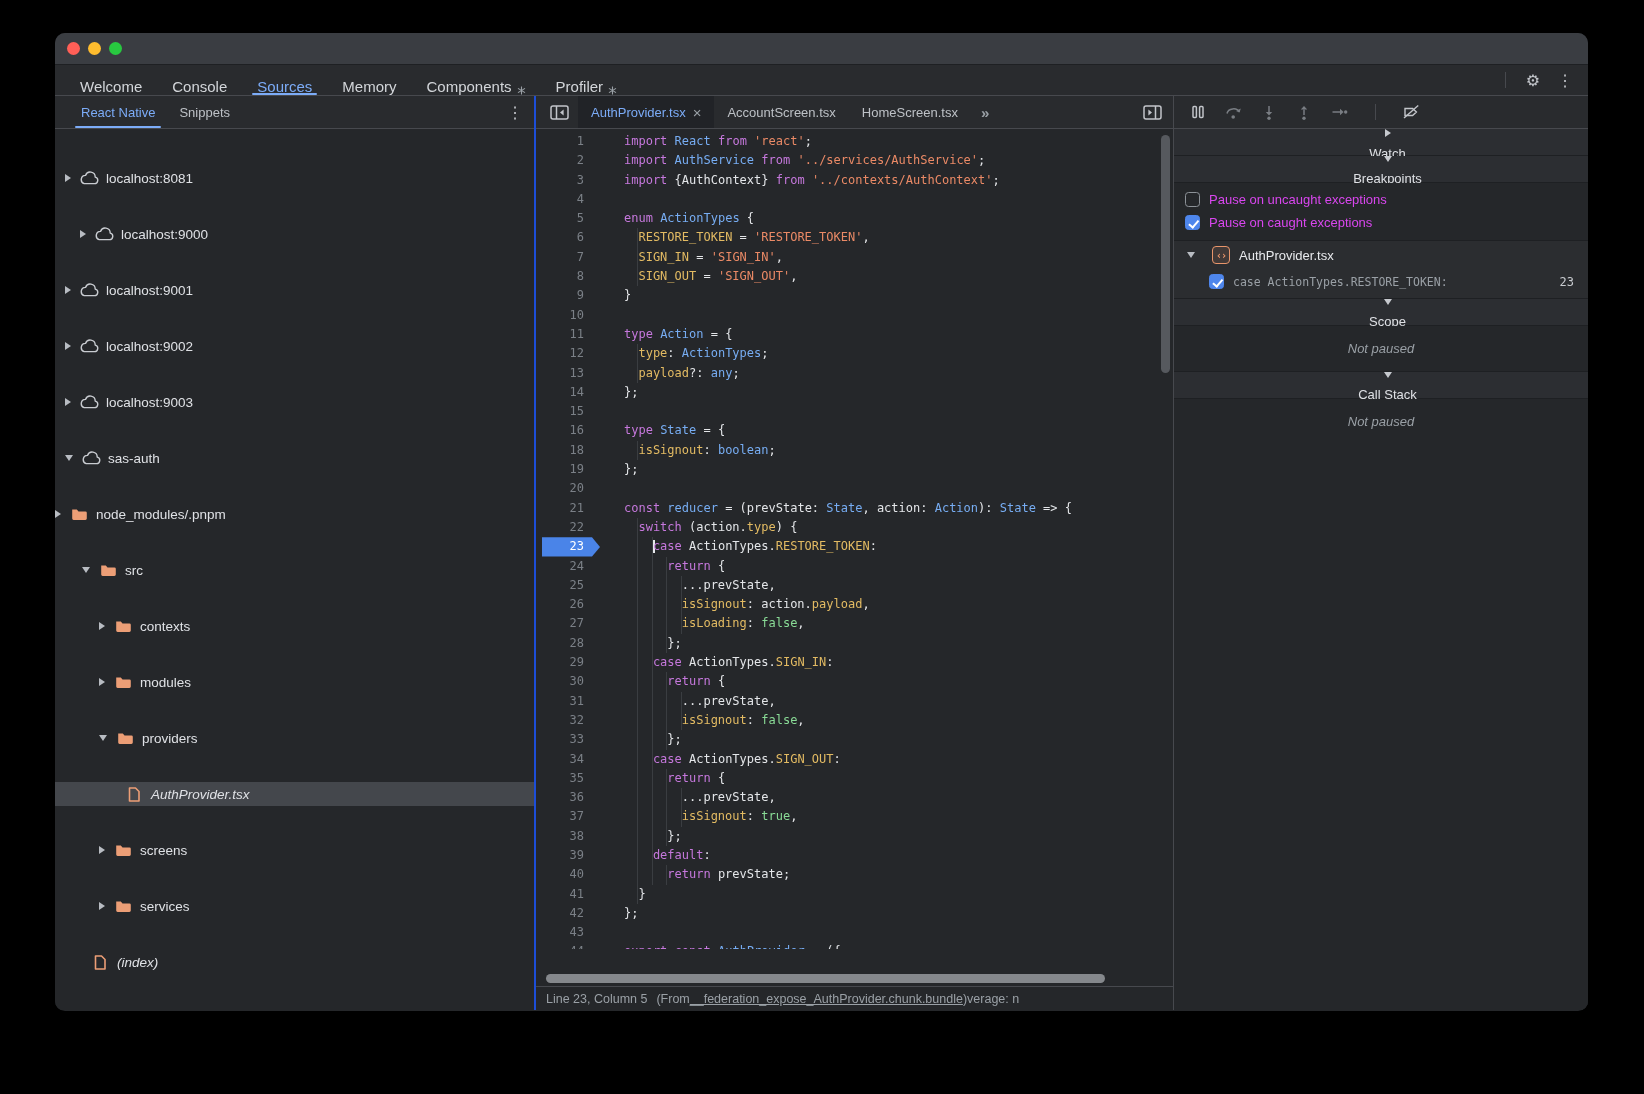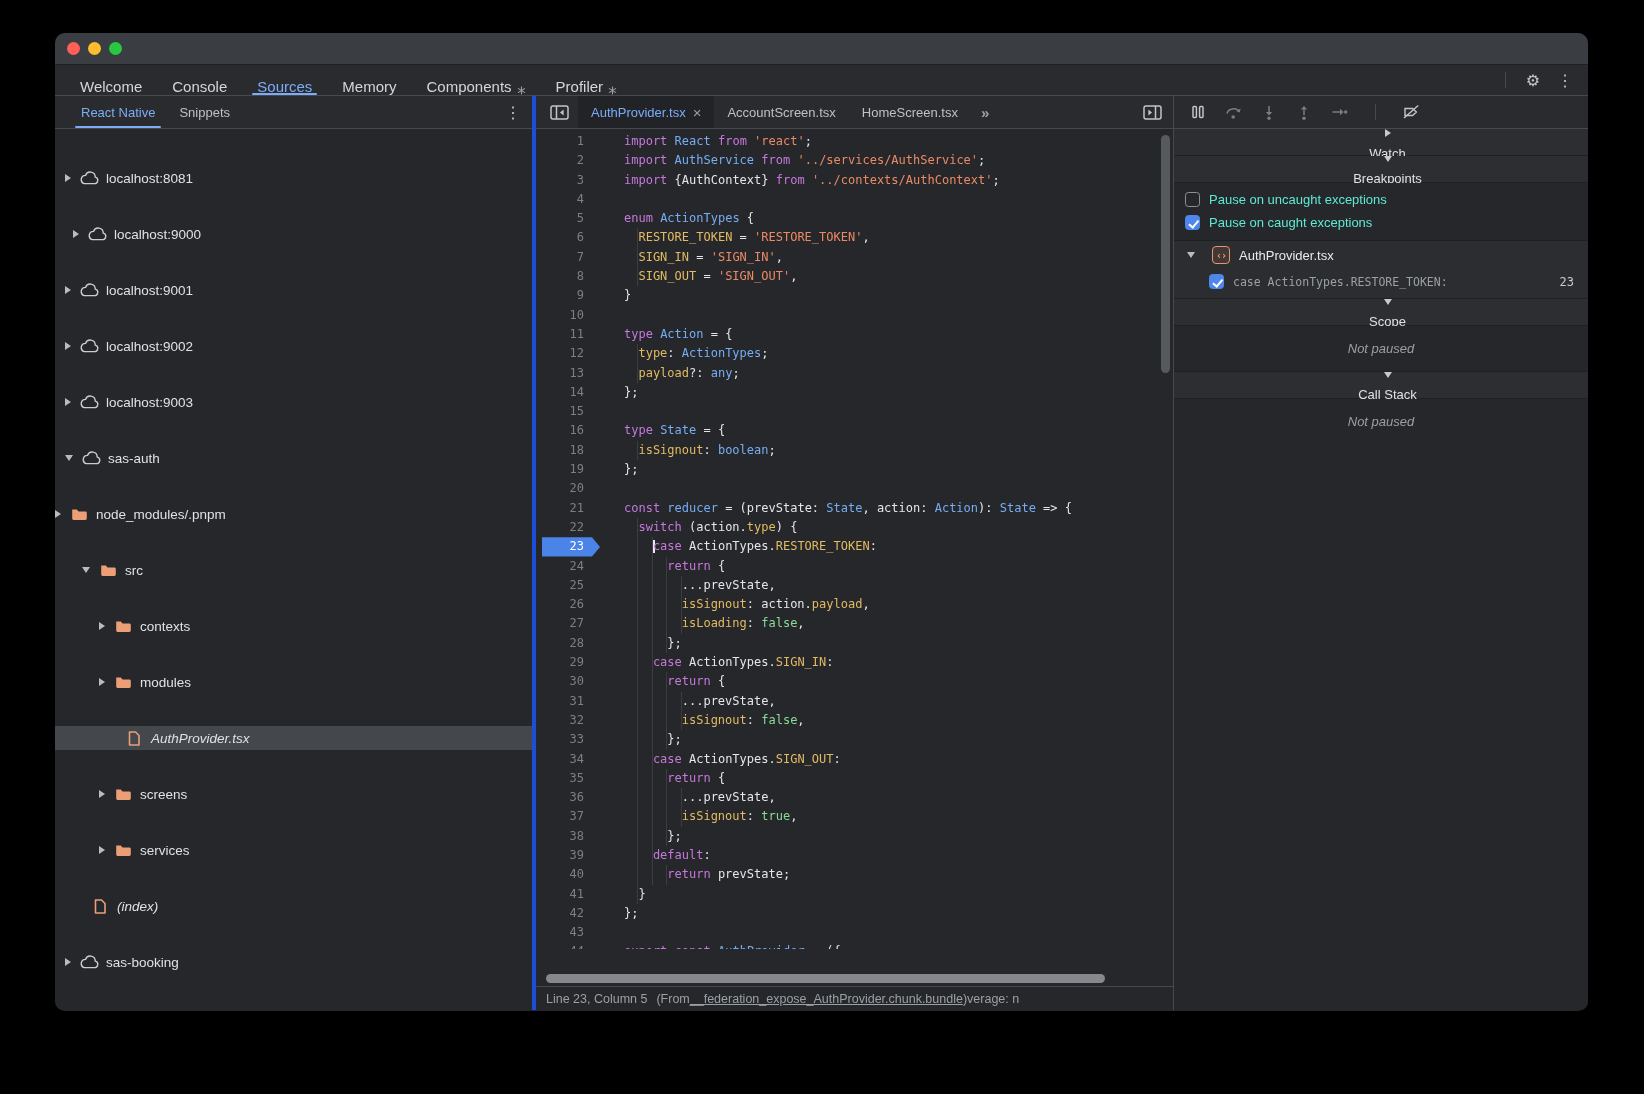--- a/index.html
+++ b/index.html
@@ -17,21 +17,21 @@
   #main-tabs { display:flex; }
   .mtab { display:flex; align-items:flex-end; gap:5px; padding:0 15px; font-size:15px; color:#d3d6da; position:relative; cursor:default; }
   .mtab.active { color:#7cacf8; }
   .mtab.active::after { content:""; position:absolute; left:10px; right:10px; bottom:0; height:2.5px; background:#7cacf8; border-radius:2px; }
   .mt-right { margin-left:auto; display:flex; align-items:center; gap:6px; padding-right:10px; }
   .vsep { width:1px; height:16px; background:#47494e; margin:0 8px; }
   .ibtn { width:26px; height:26px; display:flex; align-items:center; justify-content:center; color:#c2c5ca; font-size:16px; border-radius:4px; }
 
   
   .content { display:flex; height:calc(100% - 64px); }
-  .navigator { width:481px; border-right:4px solid #1d4ed8; display:flex; flex-direction:column; background:#25272a; }
+  .navigator { width:481px; border-right:2px solid #1d4ed8; display:flex; flex-direction:column; background:#25272a; }
   .editor { flex:1; display:flex; flex-direction:column; min-width:0; }
   .dbg { width:415px; border-left:1px solid #47494e; display:flex; flex-direction:column; background:#25272a; }
 
   
   .nav-header { height:33px; border-bottom:1px solid #47494e; background:#292b2e; display:flex; align-items:stretch; padding-left:14px; }
   .ntab { display:flex; align-items:center; padding:0 12px; font-size:13px; color:#bdc1c6; position:relative; }
   .ntab.active { color:#7cacf8; }
   .ntab.active::after { content:""; position:absolute; left:6px; right:6px; bottom:0; height:2.5px; background:#7cacf8; border-radius:2px; }
   .nav-header .ibtn { margin-left:auto; margin-right:6px; align-self:center; }
   .tree { padding-top:5px; overflow:hidden; flex:1; font-size:13.5px; color:#dfe1e5; }
@@ -70,21 +70,21 @@
   .statusbar .lnk { text-decoration:underline; }
 
   
   .dbg-toolbar { height:33px; background:#292b2e; border-bottom:1px solid #47494e; display:flex; align-items:center; padding-left:16px; gap:19px; flex-shrink:0; }
   .tbtn { display:flex; align-items:center; justify-content:center; color:#c2c5ca; }
   .tbtn.disabled { color:#797d83; }
   .shead { height:27px; background:#2c2e32; border-bottom:1px solid #1e2023; display:flex; align-items:center; padding-left:13px; gap:9px; font-size:13px; color:#dfe1e5; flex-shrink:0;flex-direction:column; }
   .shead .tri-r, .shead .tri-d { margin-right:0; }
   .shead .tri-r { border-left-color:#c6c9ce; } .shead .tri-d { border-top-color:#c6c9ce; }
   .bp-checks { background:#25272a; border-bottom:1px solid #1e2023; padding:5px 0 6px; }
-  .bp-row { height:23px; display:flex; align-items:center; gap:9px; padding-left:11px; font-size:13px; color:#5eead4; }
+  .bp-row { height:23px; display:flex; align-items:center; gap:9px; padding-left:11px; font-size:13px; color:#d946ef; }
   .cb { width:15px; height:15px; border-radius:3.5px; border:1.5px solid #8d9298; background:transparent; flex-shrink:0; position:relative; }
   .cb.on { background:#4e86ec; border-color:#4e86ec; }
   .cb.on::after { content:""; position:absolute; left:4.5px; top:1.5px; width:3.5px; height:7.5px; border:solid #fff; border-width:0 2px 2px 0; transform:rotate(40deg); }
   .bp-group { background:#2b2d30; border-bottom:1px solid #1e2023; padding-bottom:4px; }
   .bp-file { height:28px; display:flex; align-items:center; gap:9px; padding-left:13px; font-size:13px; color:#e8eaed; }
   .fico { width:18px; height:18px; border:1.5px solid #e8956b; background:rgba(232,149,107,.12); border-radius:4px; color:#e8956b; display:flex; align-items:center; justify-content:center; font:700 10px "DejaVu Sans Mono", monospace; letter-spacing:-1px; flex-shrink:0; }
   .bp-entry { height:25px; display:flex; align-items:center; gap:9px; padding:0 14px 0 35px; font-family:"DejaVu Sans Mono", monospace; font-size:11.5px; color:#9aa0a6; }
   .bp-entry .code-txt { overflow:hidden; white-space:nowrap; }
   .bp-entry .lnum { margin-left:auto; color:#c9ccd0; font-size:12px; }
   .notpaused { padding:15px 0; text-align:center; font-size:13px; font-style:italic; color:#9aa0a6; background:#25272a; border-bottom:1px solid #1e2023; }
@@ -166,21 +166,21 @@
       <div class="tree" id="tree">
           <div class="trow" style="padding-left: 10px;">
             <span class="tri-r"></span>
             <span class="ticon">
               <svg width="20" height="14" viewBox="0 0 20 14">
                 <path d="M5.2 12.6 h10 a3.3 3.3 0 0 0 1 -6.5 A5 5 0 0 0 6.5 4.4 A4.2 4.2 0 0 0 5.2 12.6 z" fill="none" stroke="#C9CCD1" stroke-width="1.4" stroke-linejoin="round"></path>
               </svg>
             </span>
             <span class="tlabel">localhost:8081</span>
           </div>
-          <div class="trow" style="padding-left: 18px;">
+          <div class="trow" style="padding-left: 25px;">
             <span class="tri-r"></span>
             <span class="ticon">
               <svg width="20" height="14" viewBox="0 0 20 14">
                 <path d="M5.2 12.6 h10 a3.3 3.3 0 0 0 1 -6.5 A5 5 0 0 0 6.5 4.4 A4.2 4.2 0 0 0 5.2 12.6 z" fill="none" stroke="#C9CCD1" stroke-width="1.4" stroke-linejoin="round"></path>
               </svg>
             </span>
             <span class="tlabel">localhost:9000</span>
           </div>
           <div class="trow" style="padding-left: 10px;">
             <span class="tri-r"></span>
@@ -246,20 +246,29 @@
             <span class="tlabel">contexts</span>
           </div>
           <div class="trow" style="padding-left: 44px;">
             <span class="tri-r"></span>
             <span class="ticon">
               <svg width="16" height="13" viewBox="0 0 16 13">
                 <path d="M1.2 1.5 h4.6 l1.7 1.9 h6.9 a1.4 1.4 0 0 1 1.4 1.4 v5.8 a1.4 1.4 0 0 1 -1.4 1.4 H2.6 a1.4 1.4 0 0 1 -1.4 -1.4 z" fill="#EC9E76"></path>
               </svg>
             </span>
             <span class="tlabel">modules</span>
+          </div>
+          <div class="trow" style="padding-left: 44px;">
+            <span class="tri-d"></span>
+            <span class="ticon">
+              <svg width="16" height="13" viewBox="0 0 16 13">
+                <path d="M1.2 1.5 h4.6 l1.7 1.9 h6.9 a1.4 1.4 0 0 1 1.4 1.4 v5.8 a1.4 1.4 0 0 1 -1.4 1.4 H2.6 a1.4 1.4 0 0 1 -1.4 -1.4 z" fill="#EC9E76"></path>
+              </svg>
+            </span>
+            <span class="tlabel">providers</span>
           </div>
           <div class="trow sel" style="padding-left: 69px;">
             <span class="ticon">
               <svg width="12" height="15" viewBox="0 0 12 15">
                 <path d="M1.5 1 h6 l3.5 3.5 V14 H1.5 z" fill="none" stroke="#EC9E76" stroke-width="1.6" stroke-linejoin="round"></path>
               </svg>
             </span>
             <span class="tlabel it">AuthProvider.tsx</span>
           </div>
           <div class="trow" style="padding-left: 44px;">

